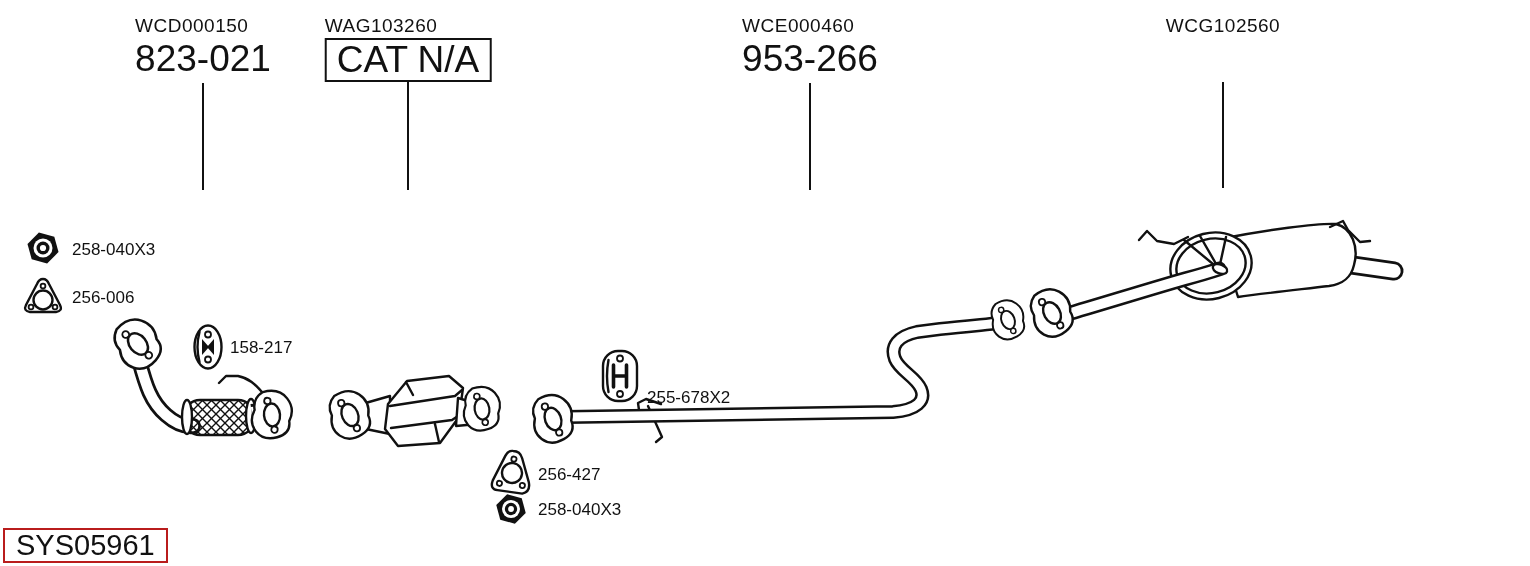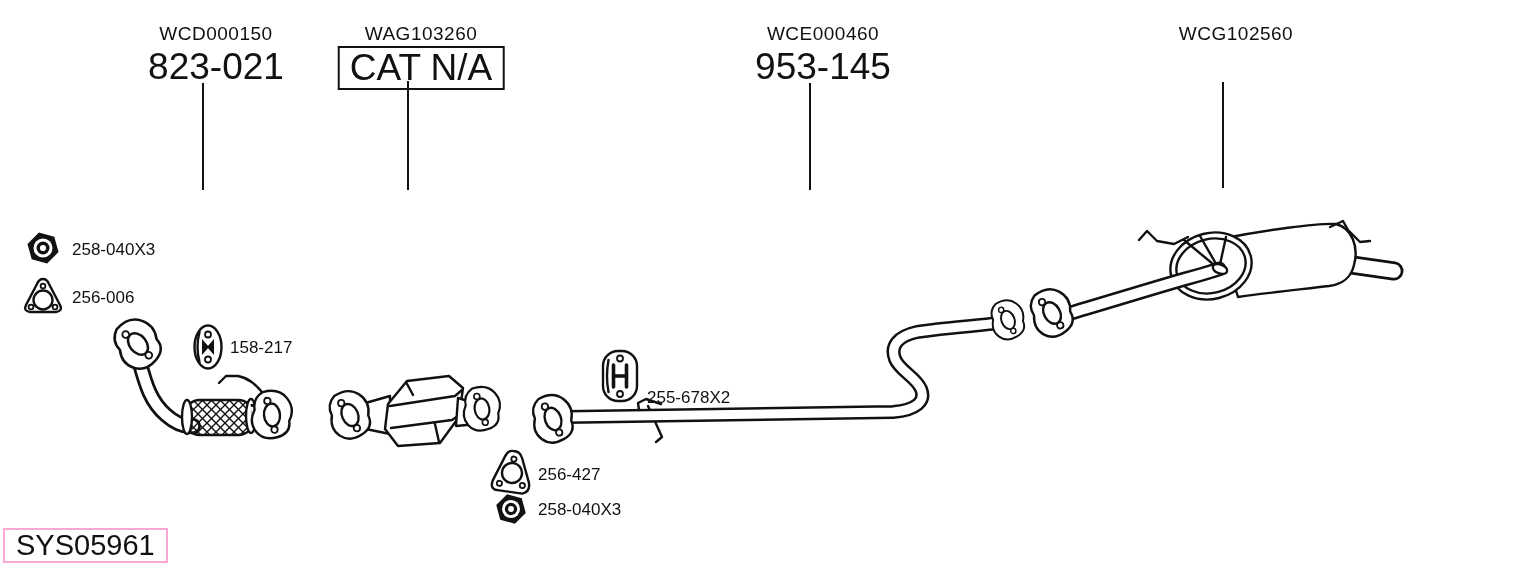--- a/index.html
+++ b/index.html
@@ -1,27 +1,27 @@
 <!DOCTYPE html>
 <html><head>
 <meta charset="utf-8">
 <style>
   html,body{margin:0;padding:0;background:#fff;}
   .canvas{
     position:relative;width:1530px;height:566px;background:#ffffff;
     font-family:"Liberation Sans", sans-serif;color:#111;overflow:hidden;
   }
   .canvas svg{position:absolute;left:0;top:0;}
-  .sec{position:absolute;top:16px;transform:translateX(-50%);text-align:center;margin-left:13px;}
+  .sec{position:absolute;top:8px;transform:translateX(-50%);text-align:left;}
   .sec .code{font-size:19px;line-height:22px;margin-top:7px;letter-spacing:.5px;white-space:nowrap;}
   .sec .big{font-size:37px;line-height:40px;margin-top:2px;white-space:nowrap;}
   .sec .big.boxed{display:inline-block;border:2px solid #111;padding:0 10px;margin-top:1px;}
   .fit{position:absolute;font-size:17px;line-height:23px;white-space:nowrap;}
   .sysbox{
-    position:absolute;left:3px;top:528px;border:2px solid #f9a8d4;
+    position:absolute;left:3px;top:528px;border:2px solid #b91c1c;
     font-size:29px;line-height:31px;padding:0 11px;white-space:nowrap;
   }
   
   .ln{fill:none;stroke:#111;stroke-width:2.4;stroke-linecap:round;stroke-linejoin:round;}
   .fw{fill:#fff;stroke:#111;stroke-width:2.4;stroke-linejoin:round;}
   .hole{fill:#fff;stroke:#111;stroke-width:1.8;}
   .blk{fill:#111;stroke:none;}
   .leader{stroke:#111;stroke-width:2;}
 </style>
 </head>
@@ -172,21 +172,21 @@
     <div class="big">823-021</div>
   </div>
 
   <div class="sec" style="left:408px">
     <div class="code">WAG103260</div>
     <div class="big boxed">CAT N/A</div>
   </div>
 
   <div class="sec" style="left:810px">
     <div class="code">WCE000460</div>
-    <div class="big">953-145</div>
+    <div class="big">953-266</div>
   </div>
 
   <div class="sec" style="left:1223px">
     <div class="code">WCG102560</div>
   </div>
 
   <div class="fit" style="left:72px;top:238px">258-040X3</div>
   <div class="fit" style="left:72px;top:286px">256-006</div>
   <div class="fit" style="left:230px;top:336px">158-217</div>
   <div class="fit" style="left:647px;top:386px">255-678X2</div>

